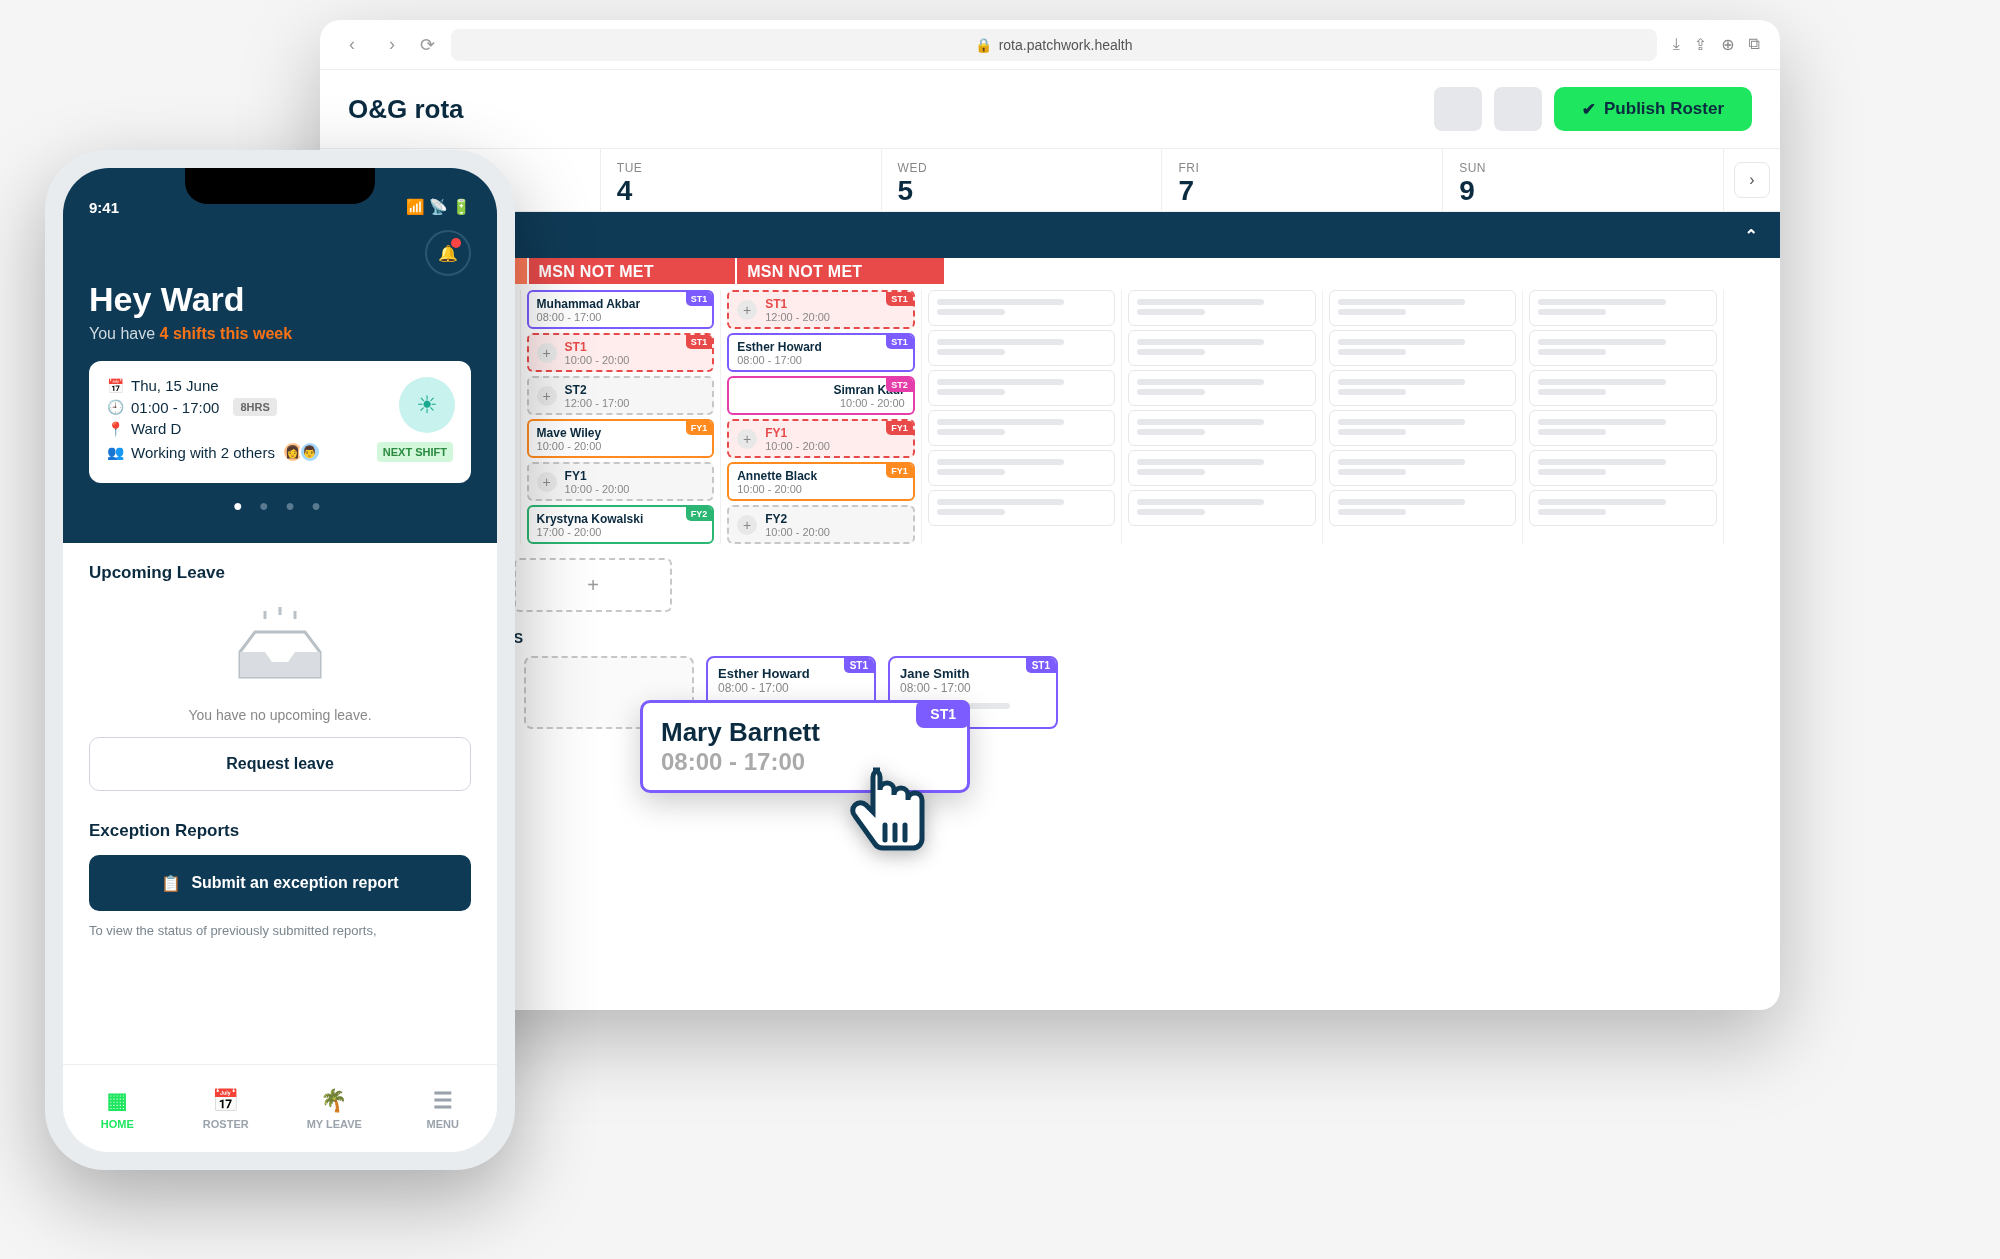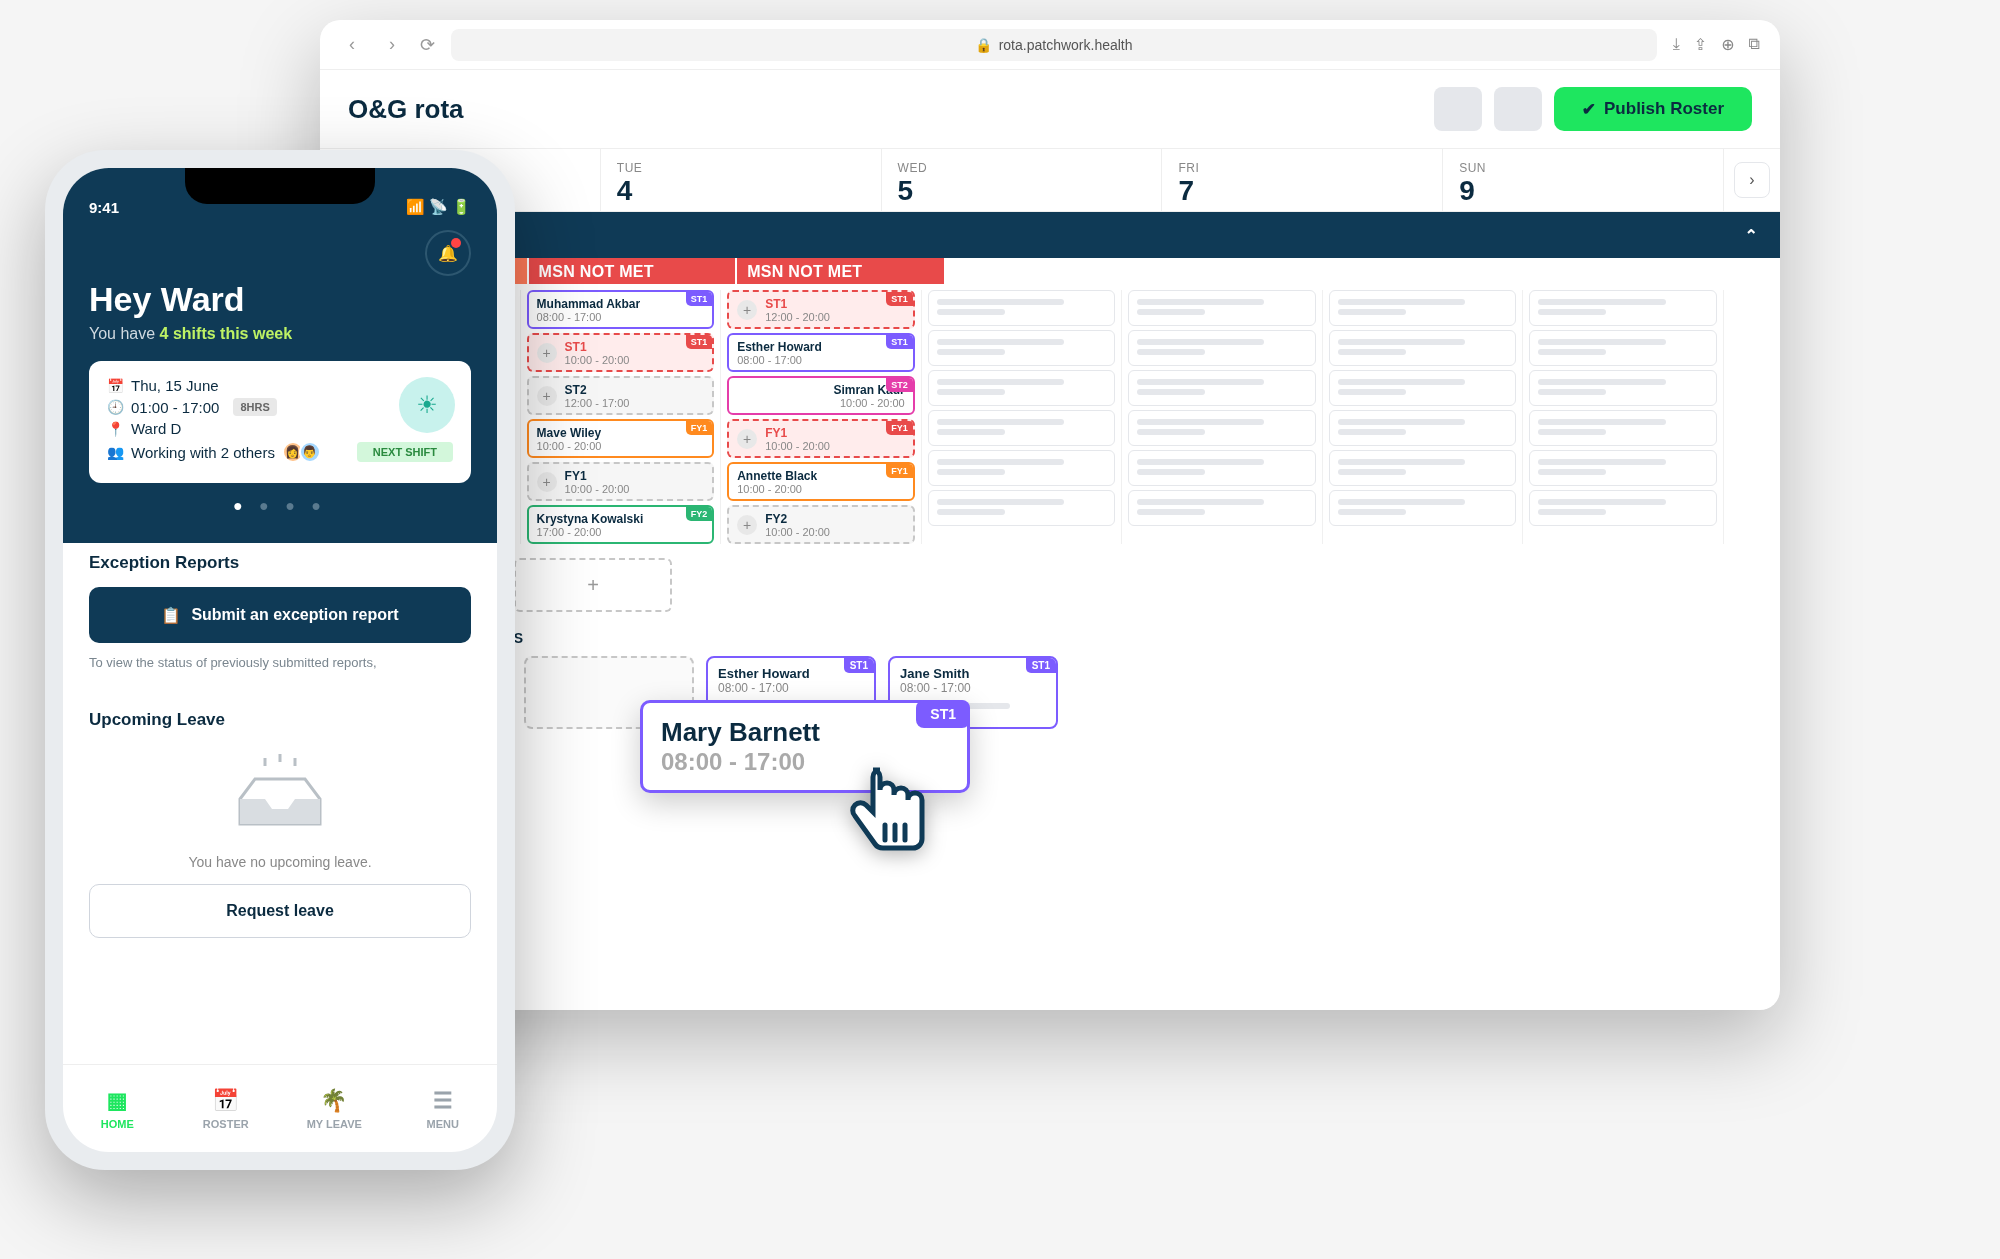--- a/index.html
+++ b/index.html
@@ -275,21 +275,21 @@
 .bell {
   width: 46px; height: 46px;
   border: 2px solid #2d5770;
   border-radius: 50%;
   display: flex; align-items: center; justify-content: center;
   position: relative;
 }
 .bell .dot { position: absolute; top: 6px; right: 8px; width: 10px; height: 10px; background: #ff4444; border-radius: 50%; }
 .greeting { font-size: 34px; font-weight: 800; margin-top: 4px; }
 .subtitle { font-size: 16px; color: #cfd9e0; margin-top: 6px; }
-.subtitle b { color: #bef264; }
+.subtitle b { color: #f97316; }
 .shift-card {
   background: #fff;
   border-radius: 12px;
   margin-top: 18px;
   padding: 16px 18px;
   color: #0b2b40;
   position: relative;
 }
 .shift-card .row { display: flex; align-items: center; gap: 8px; font-size: 15px; margin-bottom: 4px; }
 .shift-card .row .ico { color: #888; font-size: 14px; width: 16px; }
@@ -299,21 +299,21 @@
   width: 56px; height: 56px;
   background: #c8f2ed;
   border-radius: 50%;
   display: flex; align-items: center; justify-content: center;
   color: #1aa98f; font-size: 24px;
 }
 .next-pill {
   display: inline-block;
   background: #d3f7db; color: #2a8a3f;
   font-size: 11px; font-weight: 800;
-  padding: 4px 16px;
+  padding: 4px 6px;
   border-radius: 4px;
 }
 .avatars { display: inline-flex; margin-left: 4px; }
 .avatars span { width: 22px; height: 22px; border-radius: 50%; display: inline-flex; align-items: center; justify-content: center; font-size: 12px; margin-left: -5px; border: 2px solid #fff; }
 .dots { text-align: center; color: #5a7a8f; margin-top: 14px; letter-spacing: 6px; }
 .dots .active { color: #fff; }
 
 .phone-section { padding: 20px 26px; }
 .sect-title { font-size: 17px; font-weight: 700; color: #0b2b40; margin-bottom: 14px; }
 .leave-illus {
@@ -742,42 +742,42 @@
             <span style="background:#ffc38a">👩</span>
               <span style="background:#a5d8ff">👨</span>
           </span>
           <span style="flex:1"></span>
           <span class="next-pill">NEXT SHIFT</span>
         </div>
       </div>
       <div class="dots"><span class="active">●</span> ● ● ●</div>
     </div>
 
-    <div class="phone-section" style="padding-top:10px">
-      <div class="sect-title">Exception Reports</div>
-      <button class="submit-btn">
-        <span>📋</span>
-        <span>Submit an exception report</span>
-      </button>
-      <div class="help-text">To view the status of previously submitted reports,</div>
-    </div>
-
     <div class="phone-section">
       <div class="sect-title">Upcoming Leave</div>
       <div class="leave-illus">
         <svg width="110" height="80" viewBox="0 0 110 80">
             <path fill="none" stroke="#b9c0c6" stroke-width="3" d="M15 45 L30 25 H80 L95 45 V70 H15 Z"></path>
             <path fill="#d9dde1" d="M15 45 H40 L47 55 H63 L70 45 H95 V70 H15 Z"></path>
             <path stroke="#b9c0c6" stroke-width="3" d="M40 12v-8M55 8V0M70 12V4"></path>
           </svg>
       </div>
       <div class="leave-text">You have no upcoming leave.</div>
       <button class="req-btn">Request leave</button>
     </div>
 
+    <div class="phone-section" style="padding-top:10px">
+      <div class="sect-title">Exception Reports</div>
+      <button class="submit-btn">
+        <span>📋</span>
+        <span>Submit an exception report</span>
+      </button>
+      <div class="help-text">To view the status of previously submitted reports,</div>
+    </div>
+
     <div class="tabbar">
       <div class="tab active">
         <span class="ico">▦</span>
         <span>HOME</span>
       </div>
       <div class="tab">
         <span class="ico">📅</span>
         <span>ROSTER</span>
       </div>
       <div class="tab">

